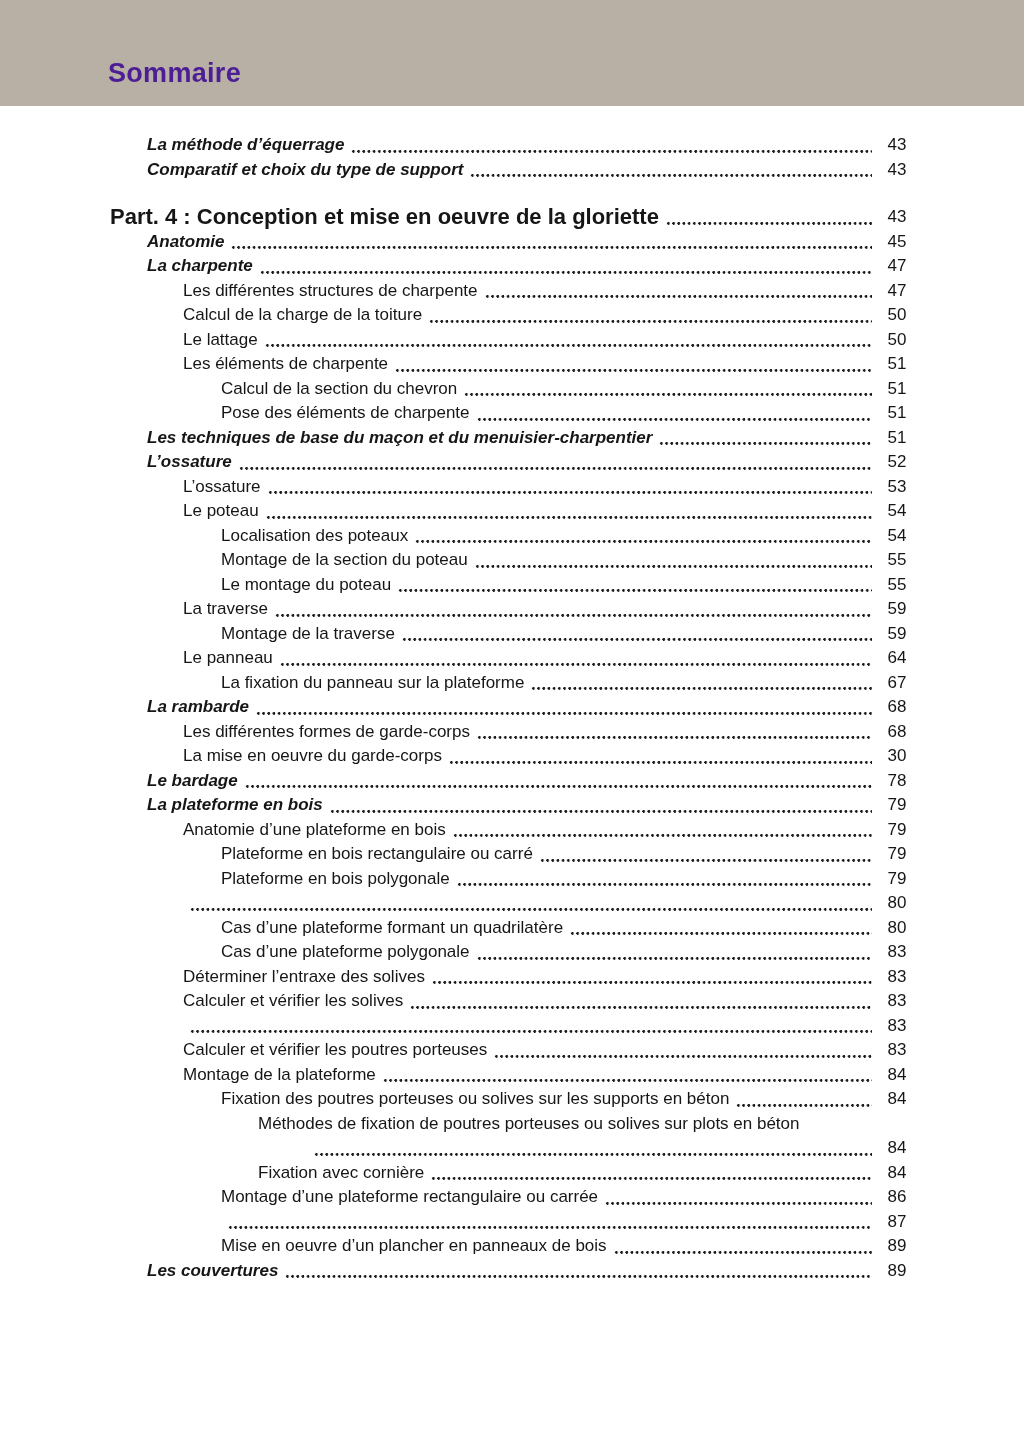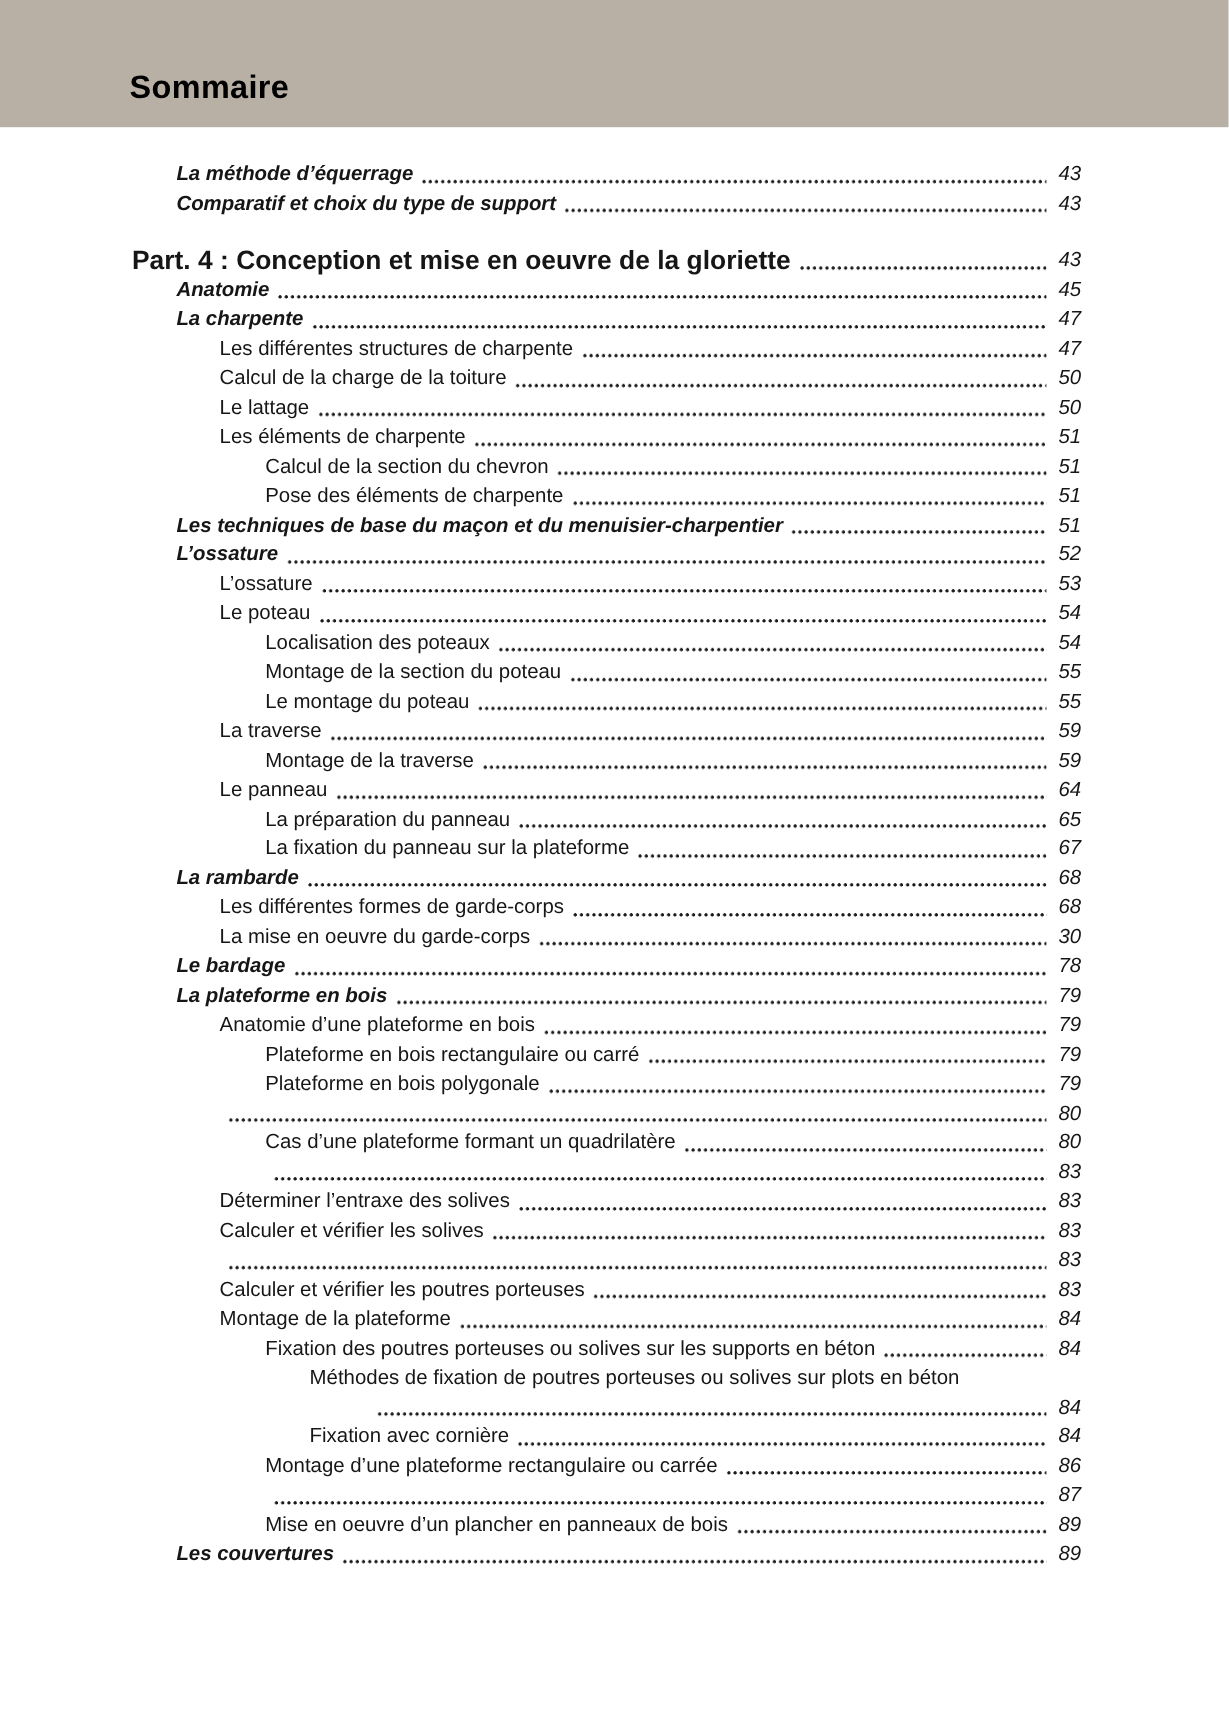--- a/index.html
+++ b/index.html
@@ -17,21 +17,21 @@
     top: 0; left: 0;
     width: 1024px;
     height: 106px;
     background: #b8b0a5;
   }
   .band h1 {
     position: absolute;
     left: 108px;
     top: 60px;
     margin: 0;
-    color: #000000;
+    color: #4c1d95;
     font-size: 27px;
     font-weight: 700;
     letter-spacing: 0.3px;
     line-height: 1;
   }
   .toc {
     position: absolute;
     left: 110px;
     top: 133px;
     width: 802px;
@@ -54,23 +54,22 @@
     flex: 1 1 auto;
     height: 5px;
     align-self: flex-end;
     margin: 0 10px 4px 7px;
     background-image: radial-gradient(circle at 2.4px 2.4px, #1b1b1b 1.15px, transparent 1.6px);
     background-size: 5.2px 5px;
     background-repeat: repeat-x;
   }
   .page-num {
     min-width: 30px;
-    text-align: left;
+    text-align: center;
     white-space: nowrap;
-    font-style: italic;
   }
 </style>
 </head>
 <body>
 
 <div class="page">
   <header class="band">
     <h1>Sommaire</h1>
   </header>
   <main class="toc" id="toc">
@@ -174,25 +173,20 @@
         <span class="label">Montage de la traverse</span>
         <span class="leader"></span>
         <span class="page-num">59</span>
       </div>
       <div class="row lvl2">
         <span class="label">Le panneau</span>
         <span class="leader"></span>
         <span class="page-num">64</span>
       </div>
       <div class="row lvl3">
-        <span class="label">La préparation du panneau</span>
-        <span class="leader"></span>
-        <span class="page-num">65</span>
-      </div>
-      <div class="row lvl3">
         <span class="label">La fixation du panneau sur la plateforme</span>
         <span class="leader"></span>
         <span class="page-num">67</span>
       </div>
       <div class="row lvl1">
         <span class="label b i">La rambarde</span>
         <span class="leader"></span>
         <span class="page-num">68</span>
       </div>
       <div class="row lvl2">
@@ -233,20 +227,21 @@
       <div class="row lvl2">
         <span class="leader"></span>
         <span class="page-num">80</span>
       </div>
       <div class="row lvl3">
         <span class="label">Cas d’une plateforme formant un quadrilatère</span>
         <span class="leader"></span>
         <span class="page-num">80</span>
       </div>
       <div class="row lvl3">
+        <span class="label">Cas d’une plateforme polygonale</span>
         <span class="leader"></span>
         <span class="page-num">83</span>
       </div>
       <div class="row lvl2">
         <span class="label">Déterminer l’entraxe des solives</span>
         <span class="leader"></span>
         <span class="page-num">83</span>
       </div>
       <div class="row lvl2">
         <span class="label">Calculer et vérifier les solives</span>

